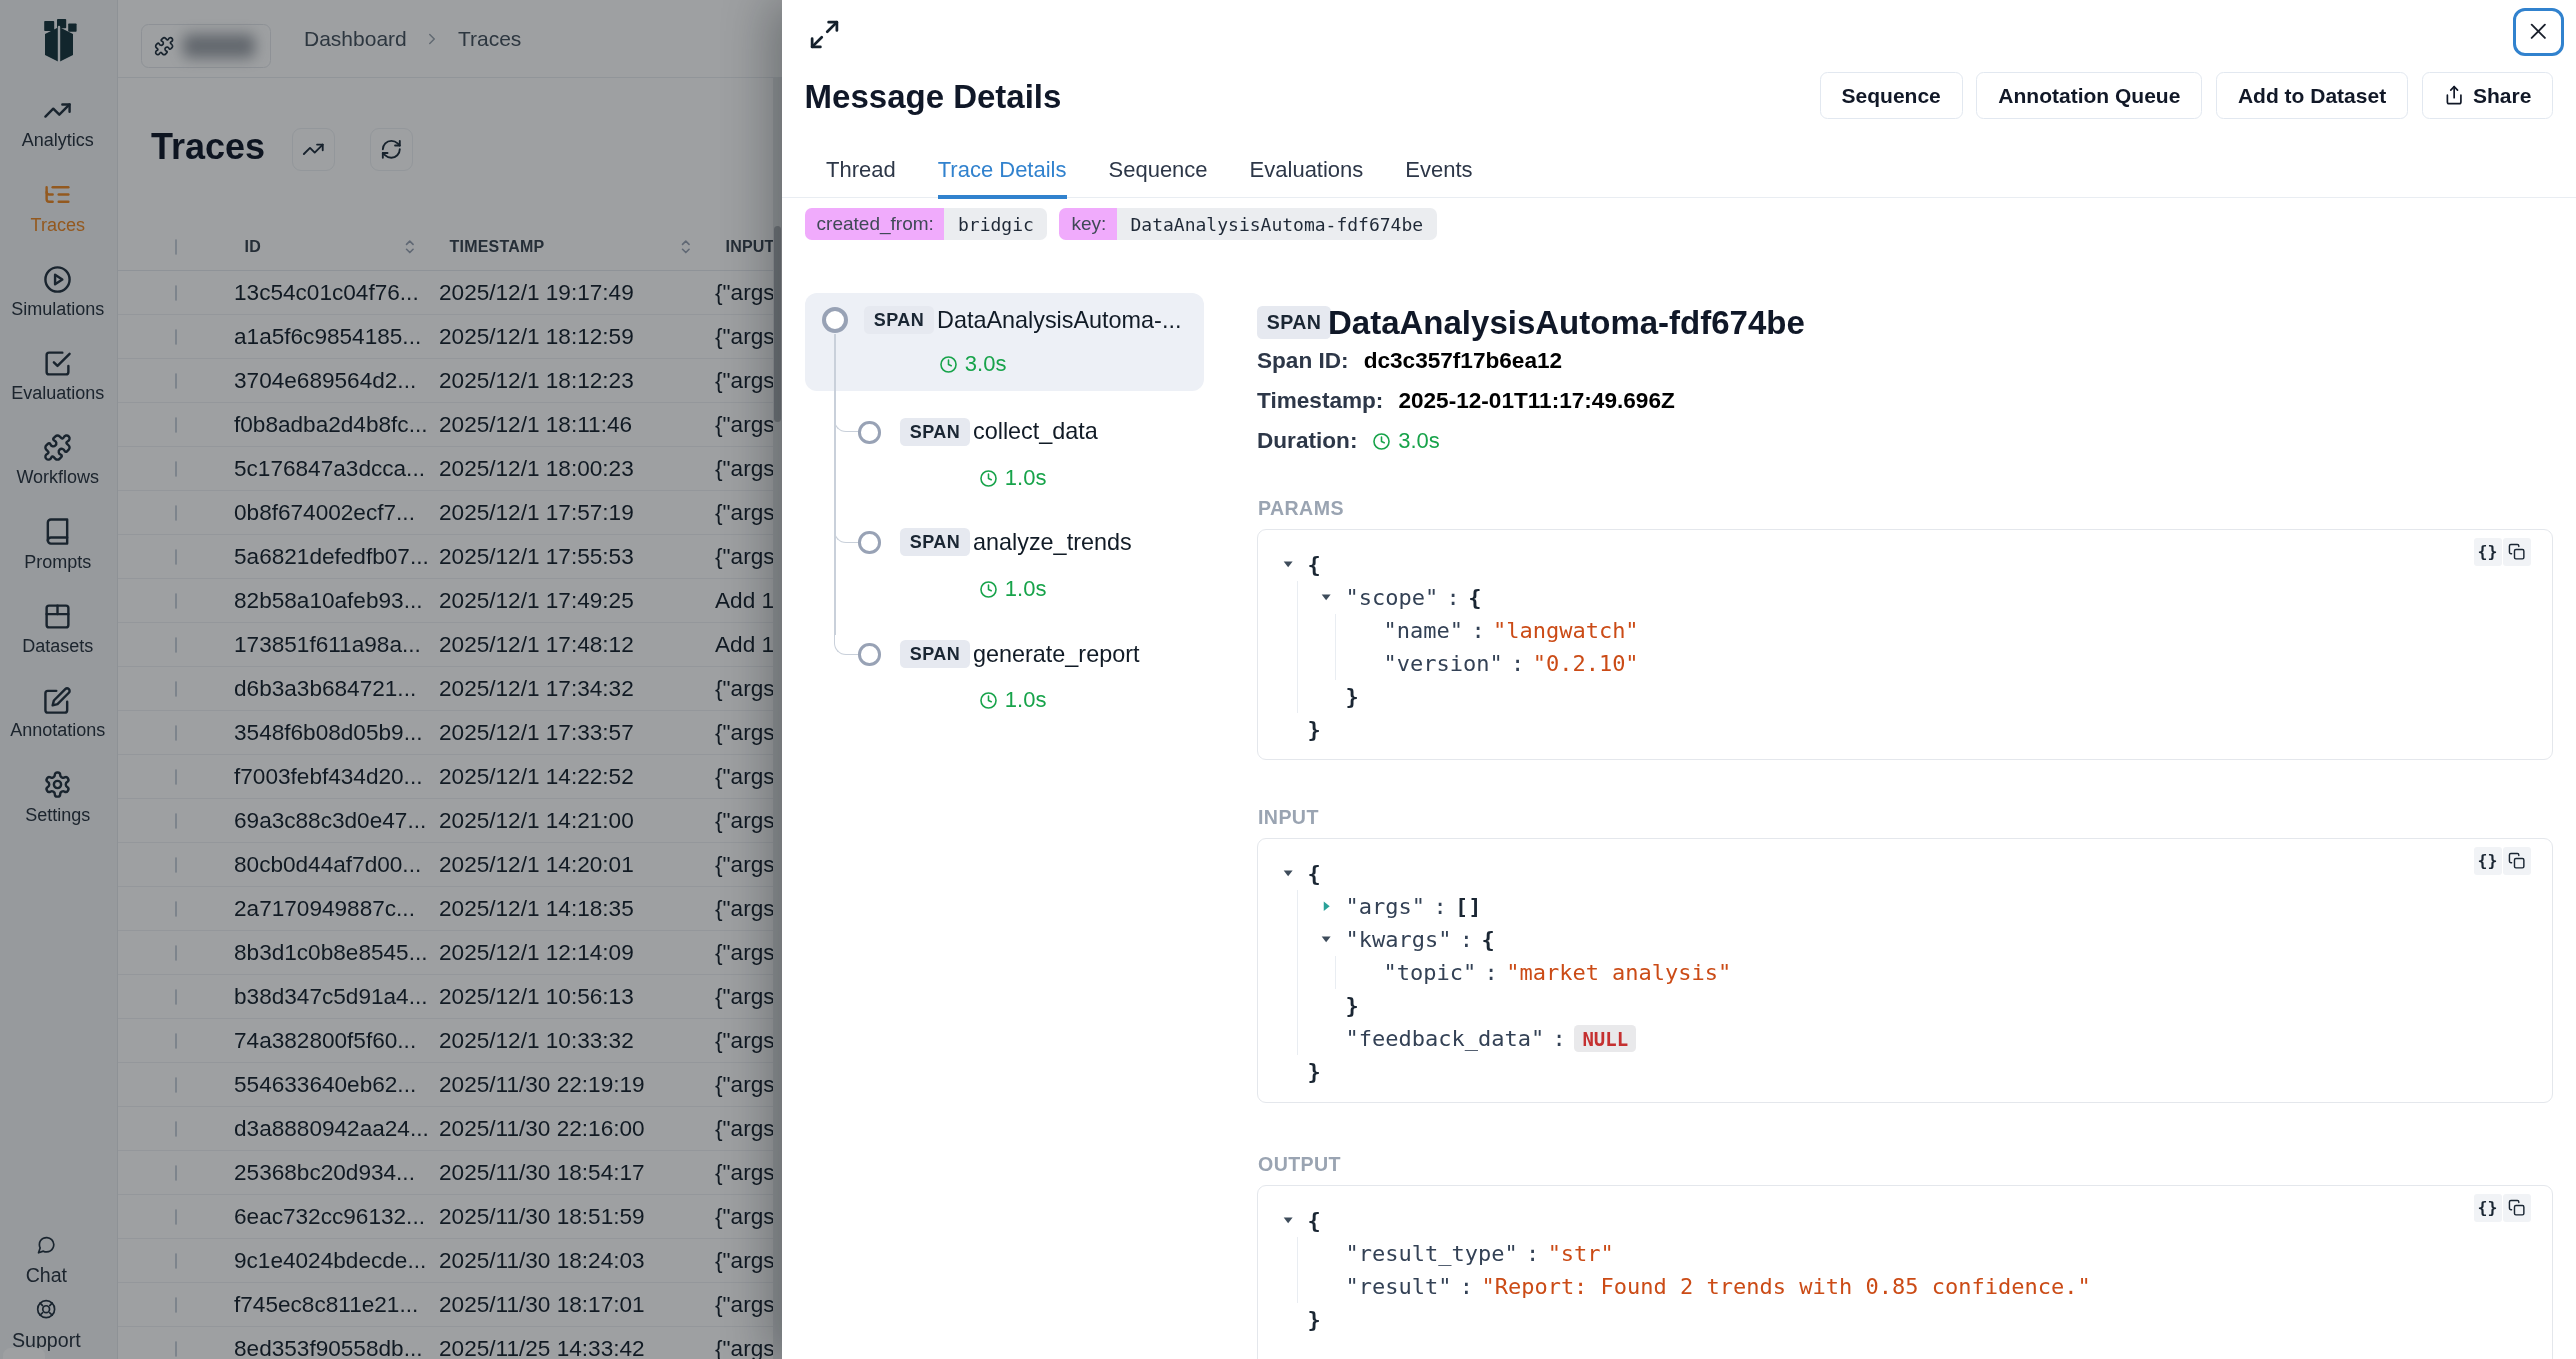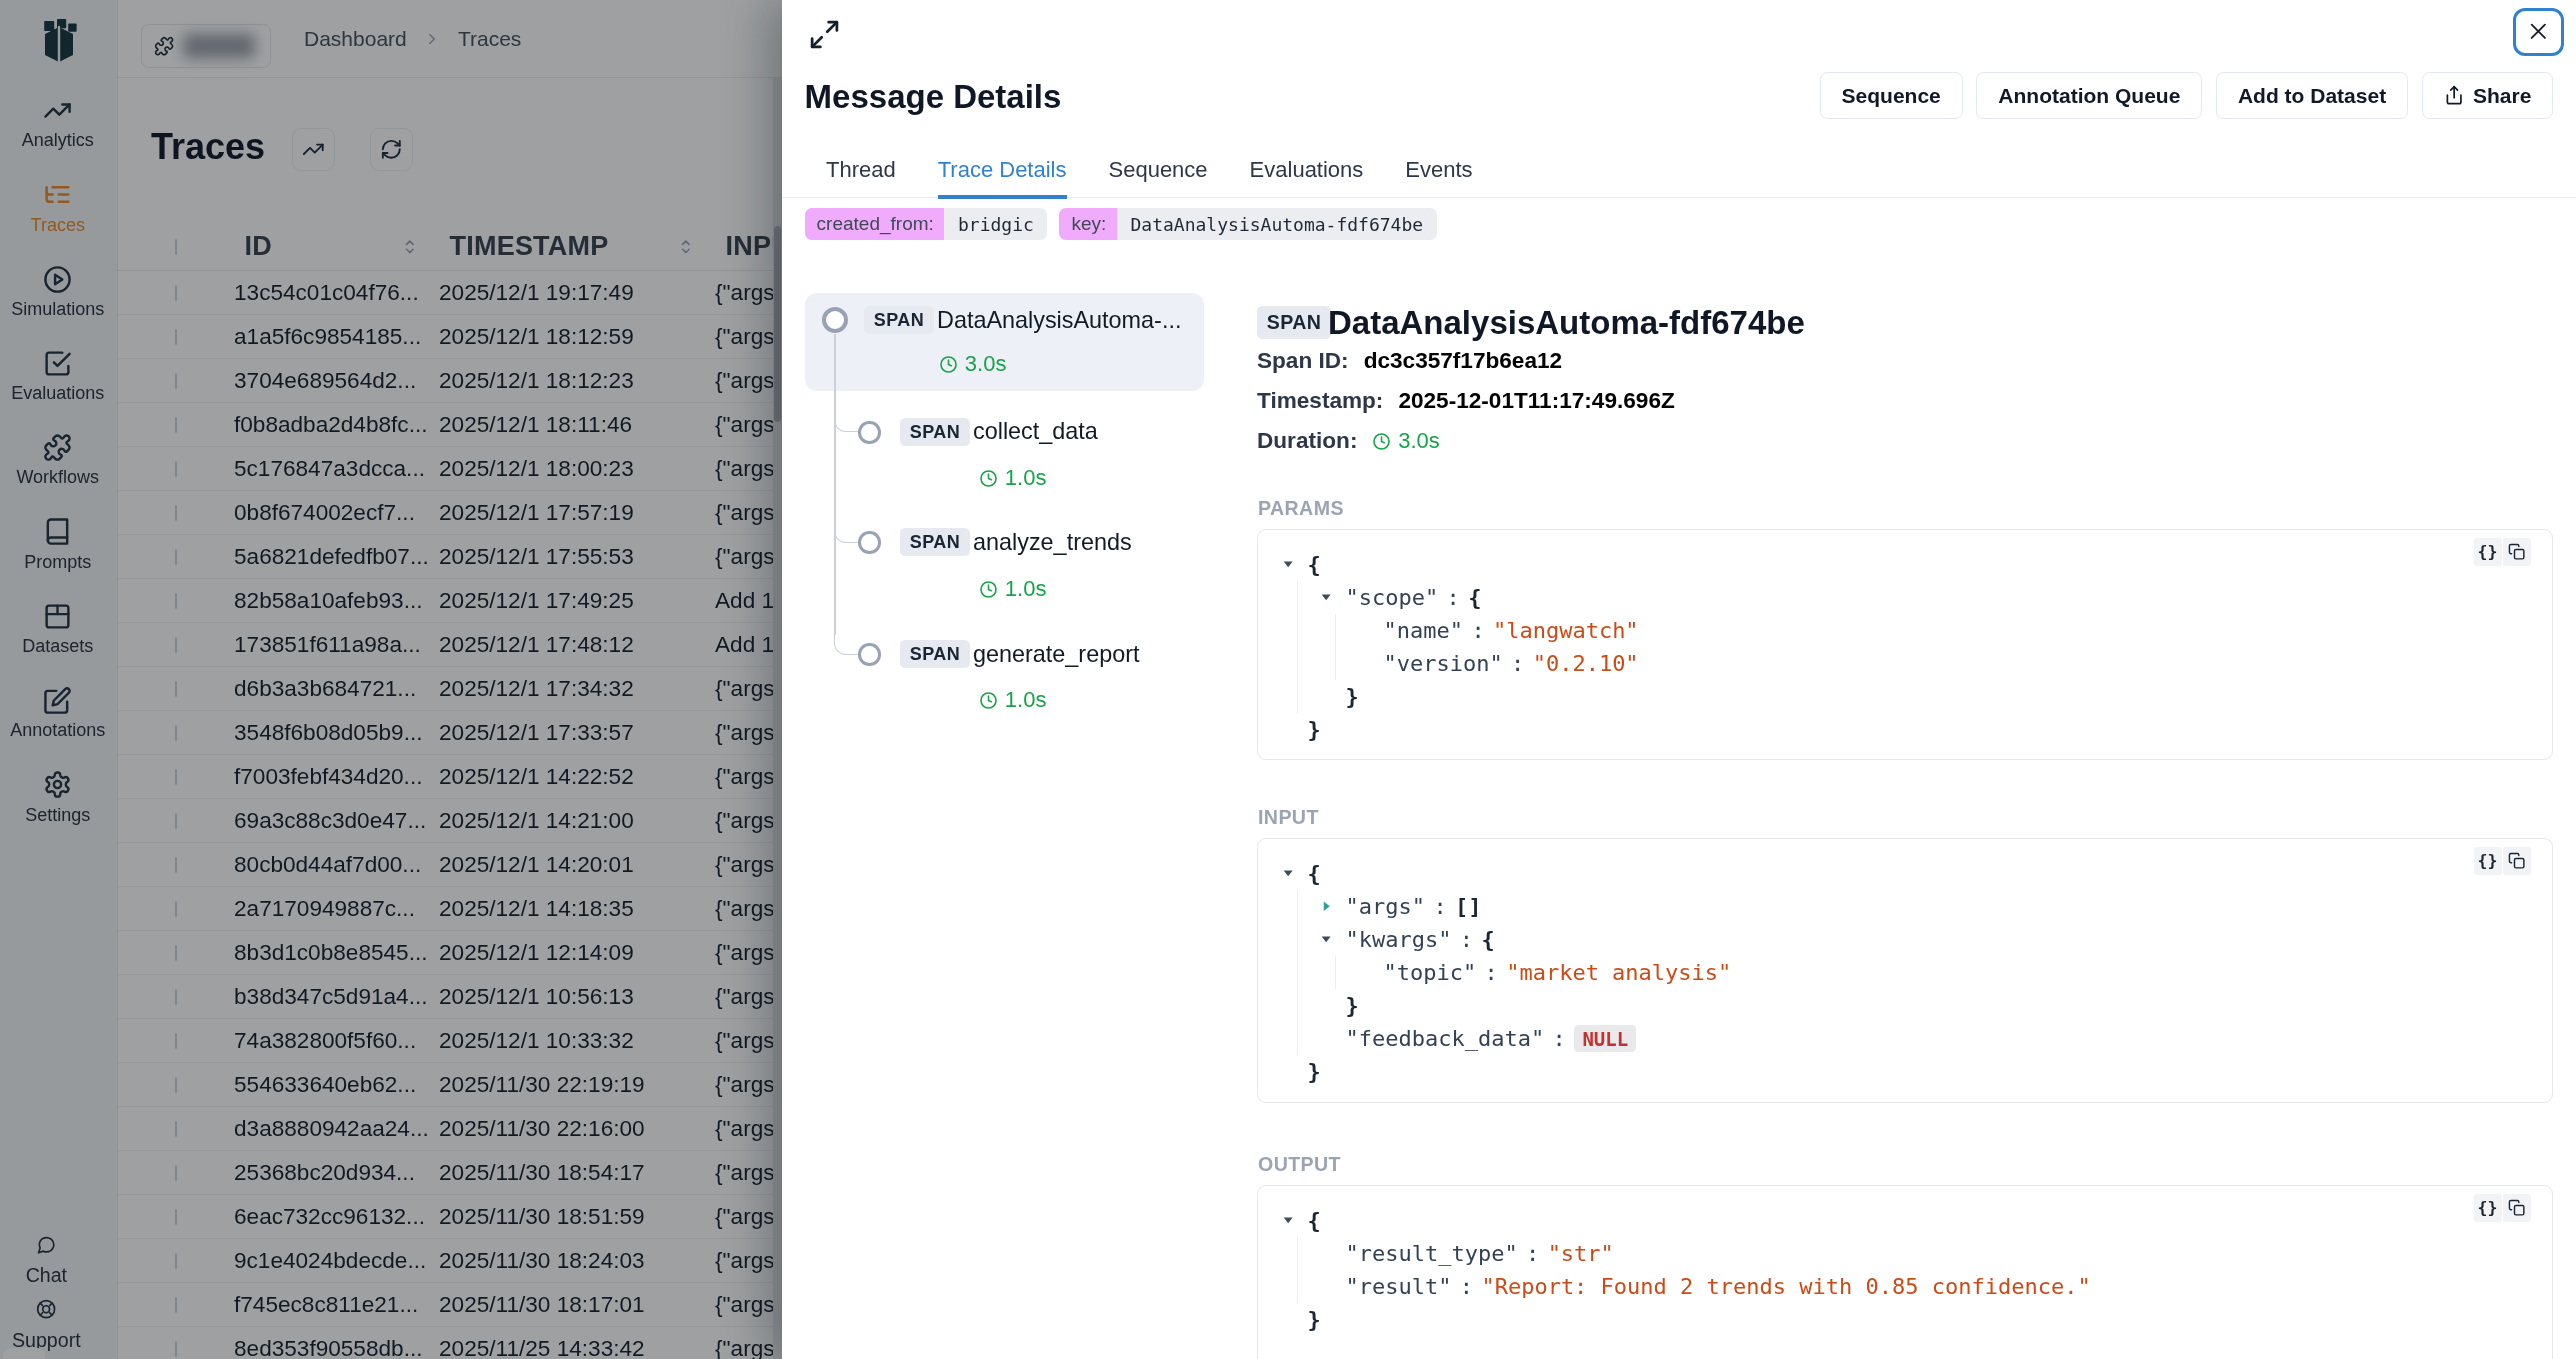--- a/index.html
+++ b/index.html
@@ -40,21 +40,21 @@
   .page-title { position:absolute; left:33px; top:48px; font-size:36px; font-weight:700; color:#101828; }
   .title-btn { position:absolute; top:50px; width:43px; height:43px; border:1.5px solid #EDF0F3;
     border-radius:9px; background:#fff; display:flex; align-items:center; justify-content:center;
     color:#1F2E3D; cursor:pointer; }
   .title-btn svg { width:22.6px; height:22.6px; }
   .title-btn.b1 { left:174px; } .title-btn.b2 { left:252px; }
 
   .tbl { position:absolute; left:0; right:0; top:145px; }
   .tbl-grid { display:grid; grid-template-columns:59px 205px 276px 1fr; align-items:center; padding-left:57px; }
   .tbl-head { height:48px; border-bottom:1.5px solid #E6EAEF; }
-  .th { display:flex; align-items:center; font-size:27px; font-weight:700; color:#36414D;
+  .th { display:flex; align-items:center; font-size:16px; font-weight:700; color:#36414D;
     letter-spacing:0.2px; padding-left:10.6px; cursor:pointer; }
   .sort { width:19.6px; height:19.6px; color:#98A2B3; margin-left:auto; margin-right:19.6px; flex:none; }
   .chk { width:22.6px; height:22.6px; border:1.5px solid #C9D1DA; border-radius:5.3px; background:#FDFDFE; cursor:pointer; }
   .rows { position:absolute; left:0; right:0; top:48px; }
   .trow { height:44px; border-bottom:1.1px solid #EEF1F4; cursor:pointer; }
   .td { font-size:22.6px; color:#14202C; white-space:nowrap; overflow:hidden; }
 
   .bg-scroll { position:absolute; left:773px; top:78px; bottom:0; width:9px; background:#ECEDEF; }
   .bg-thumb { position:absolute; left:0.8px; top:148px; width:7.5px; height:196px; background:#B4B7BC; border-radius:4.5px; }
 

